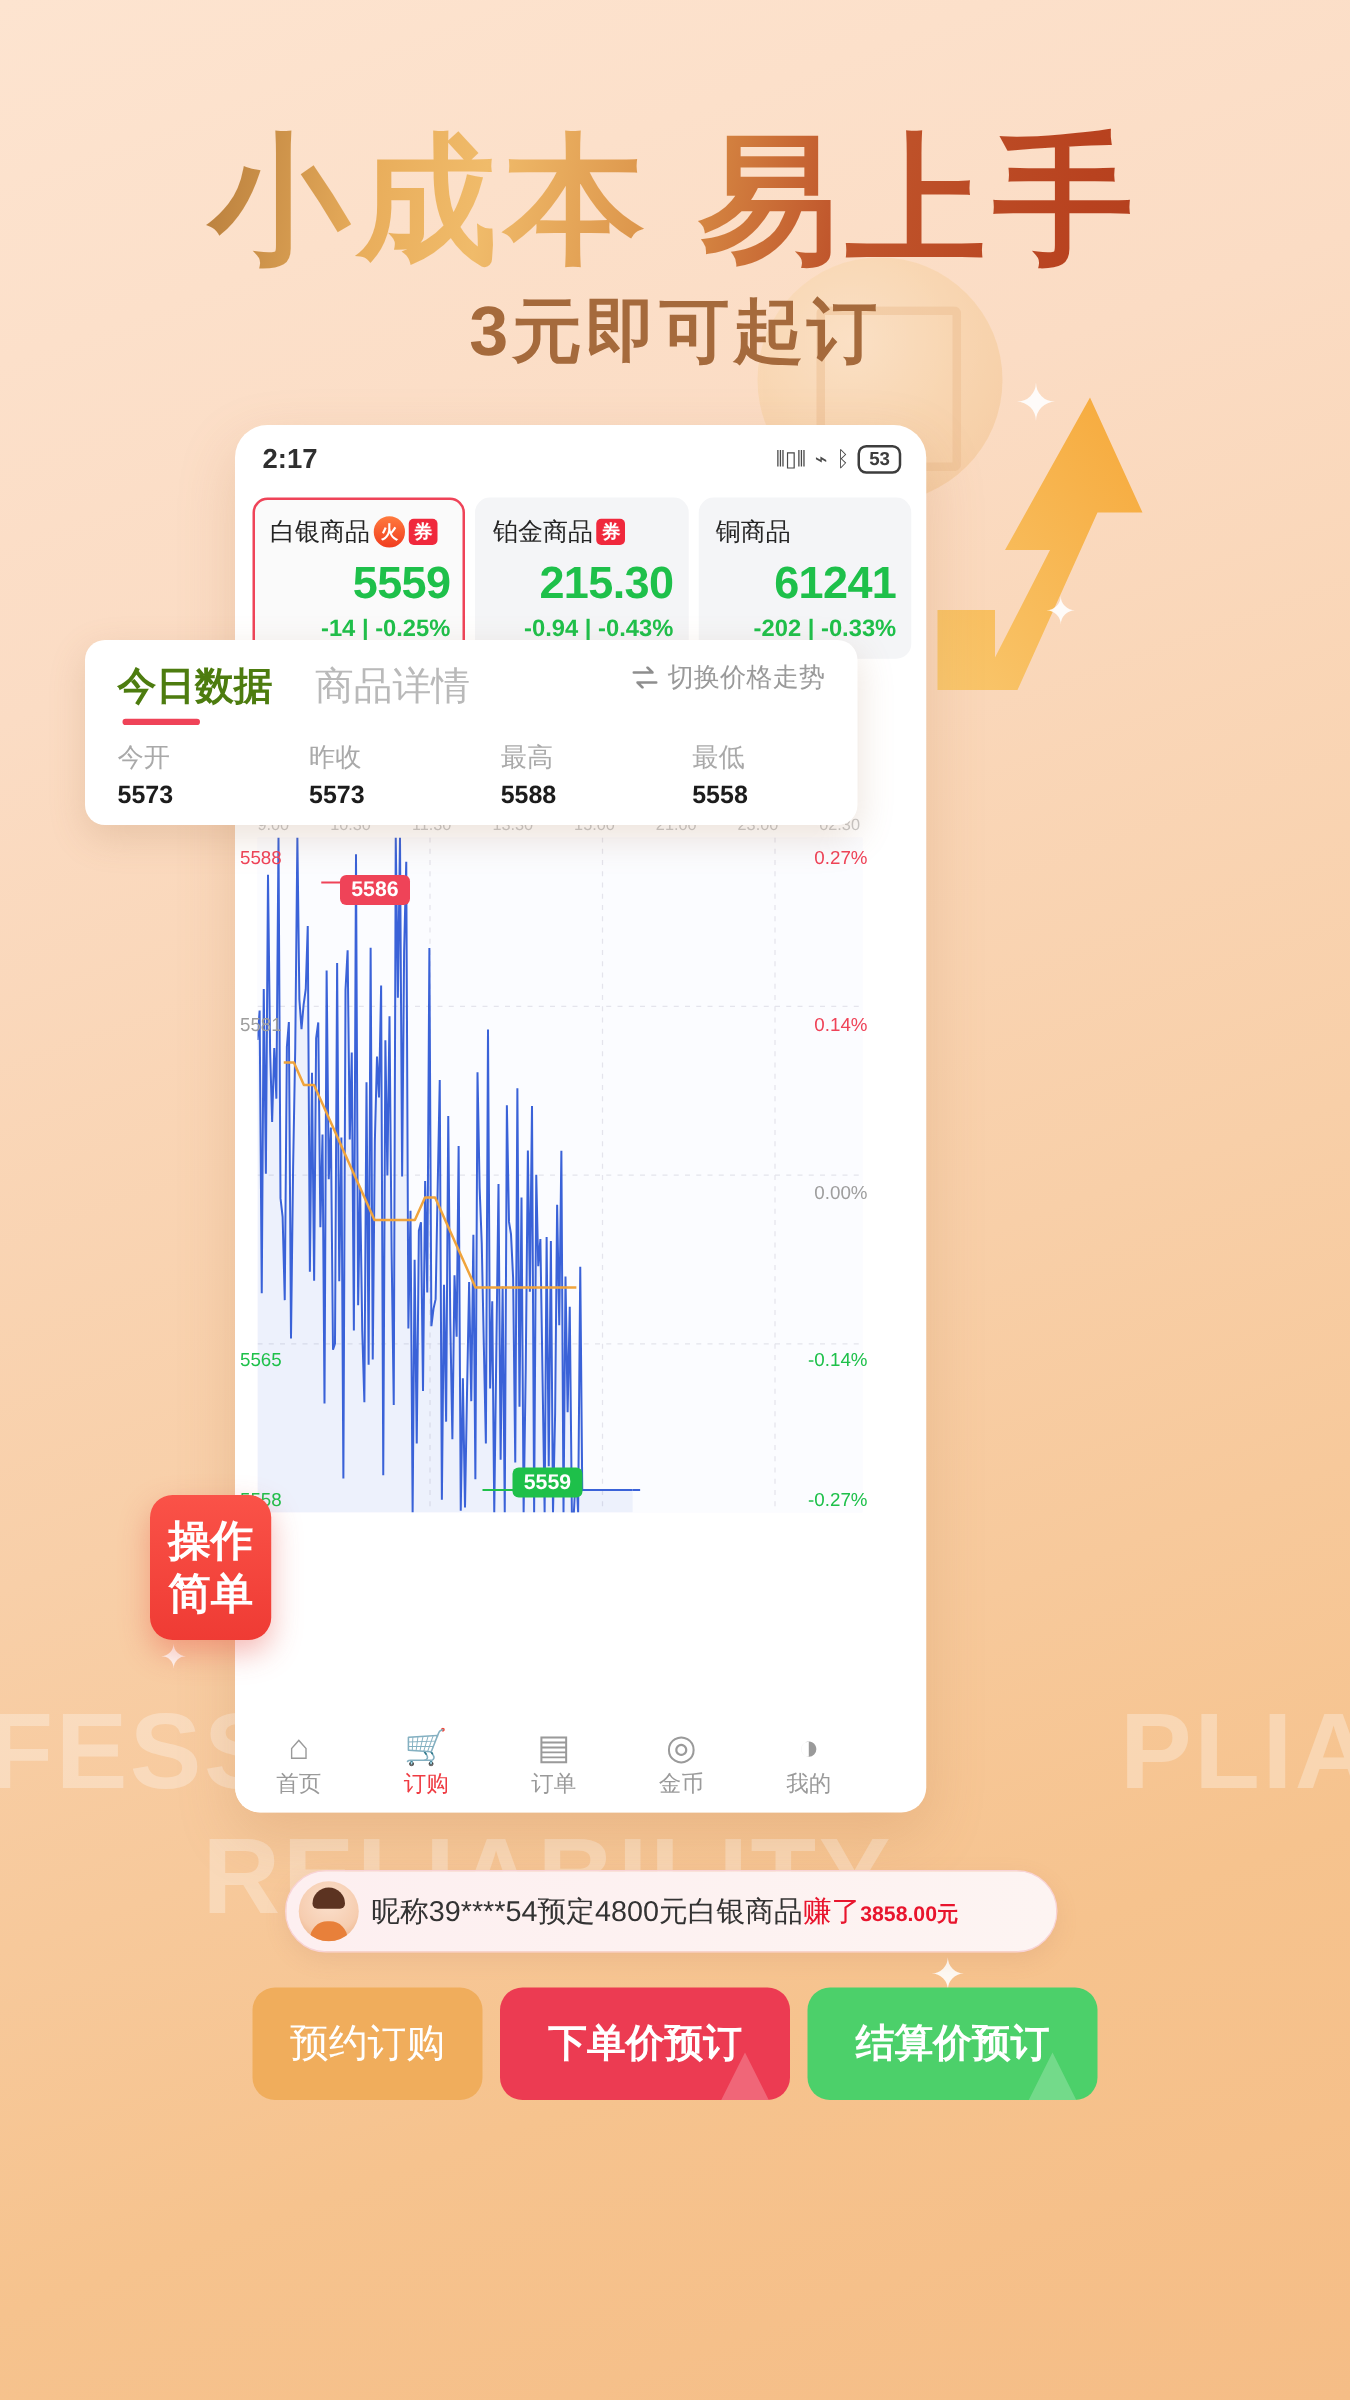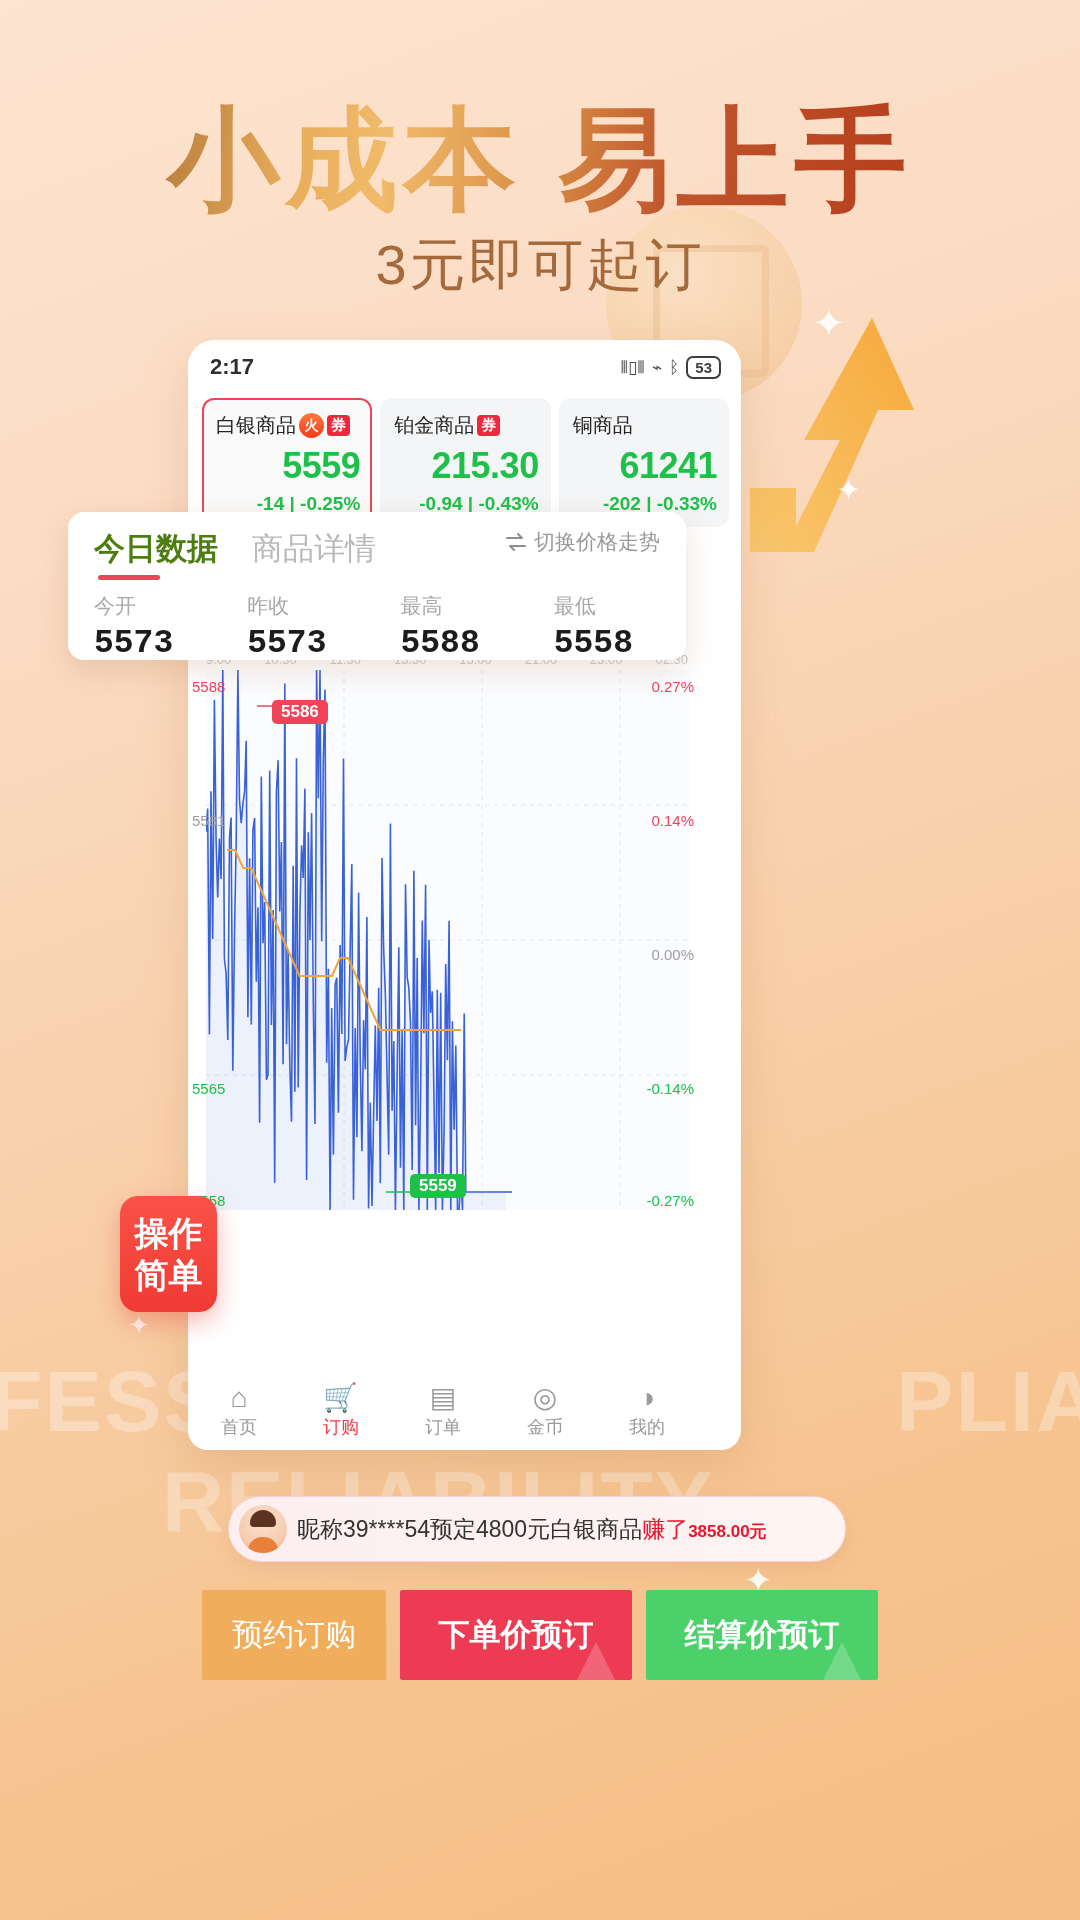--- a/index.html
+++ b/index.html
@@ -48,21 +48,21 @@
   .headline {
     position: absolute; left: 0; top: 98px; width: 1080px;
     text-align: center; font-size: 112px; font-weight: 800;
     letter-spacing: 6px; line-height: 1.1;
     background: linear-gradient(100deg,#8d5b2e 0%,#b07637 13%,#e9ae5c 28%,#f0bb6a 36%,#d98f46 50%,#c0562c 62%,#b8421f 80%,#a83a1c 100%);
     -webkit-background-clip: text; background-clip: text;
     -webkit-text-fill-color: transparent; color: transparent;
   }
   .subhead {
     position: absolute; left: 0; top: 228px; width: 1080px;
-    text-align: center; font-size: 56px; font-weight: 400;
+    text-align: center; font-size: 56px; font-weight: 700;
     color: #a56a3c; letter-spacing: 3px;
   }
 
   
   .phone {
     position: absolute; left: 188px; top: 340px;
     width: 553px; height: 1110px;
     background: #ffffff;
     border-radius: 26px 26px 20px 20px;
     box-shadow: 0 18px 46px rgba(183,120,70,.22);
@@ -113,21 +113,21 @@
   .dp-tab { font-size: 31px; color: #b9b9b9; margin-right: 34px; position: relative; padding-bottom: 10px; }
   .dp-tab.active { color: #4d7c0f; font-weight: 700; }
   .dp-tab.active::after {
     content: ""; position: absolute; left: 4px; bottom: 0;
     width: 62px; height: 5px; background: #ef4358; border-radius: 3px;
   }
   .dp-switch { margin-left: auto; display: flex; align-items: center; gap: 7px; font-size: 21px; color: #9a9a9a; }
   .dp-stats { display: flex; margin-top: 12px; gap: 47px; }
   .dp-stat { width: 25%; }
   .dp-k { font-size: 21px; color: #a9a9a9; }
-  .dp-v { font-size: 33px; font-weight: 700; color: #1c1c1c; margin-top: 5px; font-family: Liberation Mono, monospace; }
+  .dp-v { font-size: 20px; font-weight: 700; color: #1c1c1c; margin-top: 5px; }
 
   
   .chartwrap { position: absolute; left: 0; top: 312px; width: 510px; height: 566px; background: #fff; }
   .chart-times {
     position: absolute; top: 0; left: 18px; right: 10px;
     display: flex; justify-content: space-between;
     font-size: 13px; color: #c9c9c9;
   }
   .chart-box { position: absolute; left: 18px; top: 18px; right: 8px; bottom: 8px; background: #fcfcff; }
   .axis-l, .axis-r { position: absolute; font-size: 15px; }
@@ -177,21 +177,21 @@
   .msgtext { font-size: 23px; color: #333; margin-left: 10px; white-space: nowrap; }
   .msgtext .amt { color: #e8152d; font-weight: 700; font-size: 17px; }
   .msgtext .lbl { color: #e8152d; }
 
   
   .actions {
     position: absolute; left: 202px; top: 1590px;
     width: 676px; display: flex; gap: 14px;
   }
   .btn {
-    border-radius: 2px; color: #fff; text-align: center;
+    border-radius: 18px; color: #fff; text-align: center;
     padding: 24px 0; font-size: 31px; position: relative; overflow: hidden;
   }
   .btn-order { flex: 0 0 184px; background: #f0ad5c; }
   .btn-price { flex: 1; background: #ec3b52; font-weight: 600; }
   .btn-settle { flex: 1; background: #4cd06a; font-weight: 600; }
   .btn-price::after, .btn-settle::after {
     content: ""; position: absolute; right: 14px; bottom: -6px;
     width: 0; height: 0; border-left: 22px solid transparent;
     border-right: 22px solid transparent;
     border-bottom: 44px solid rgba(255,255,255,.22);

